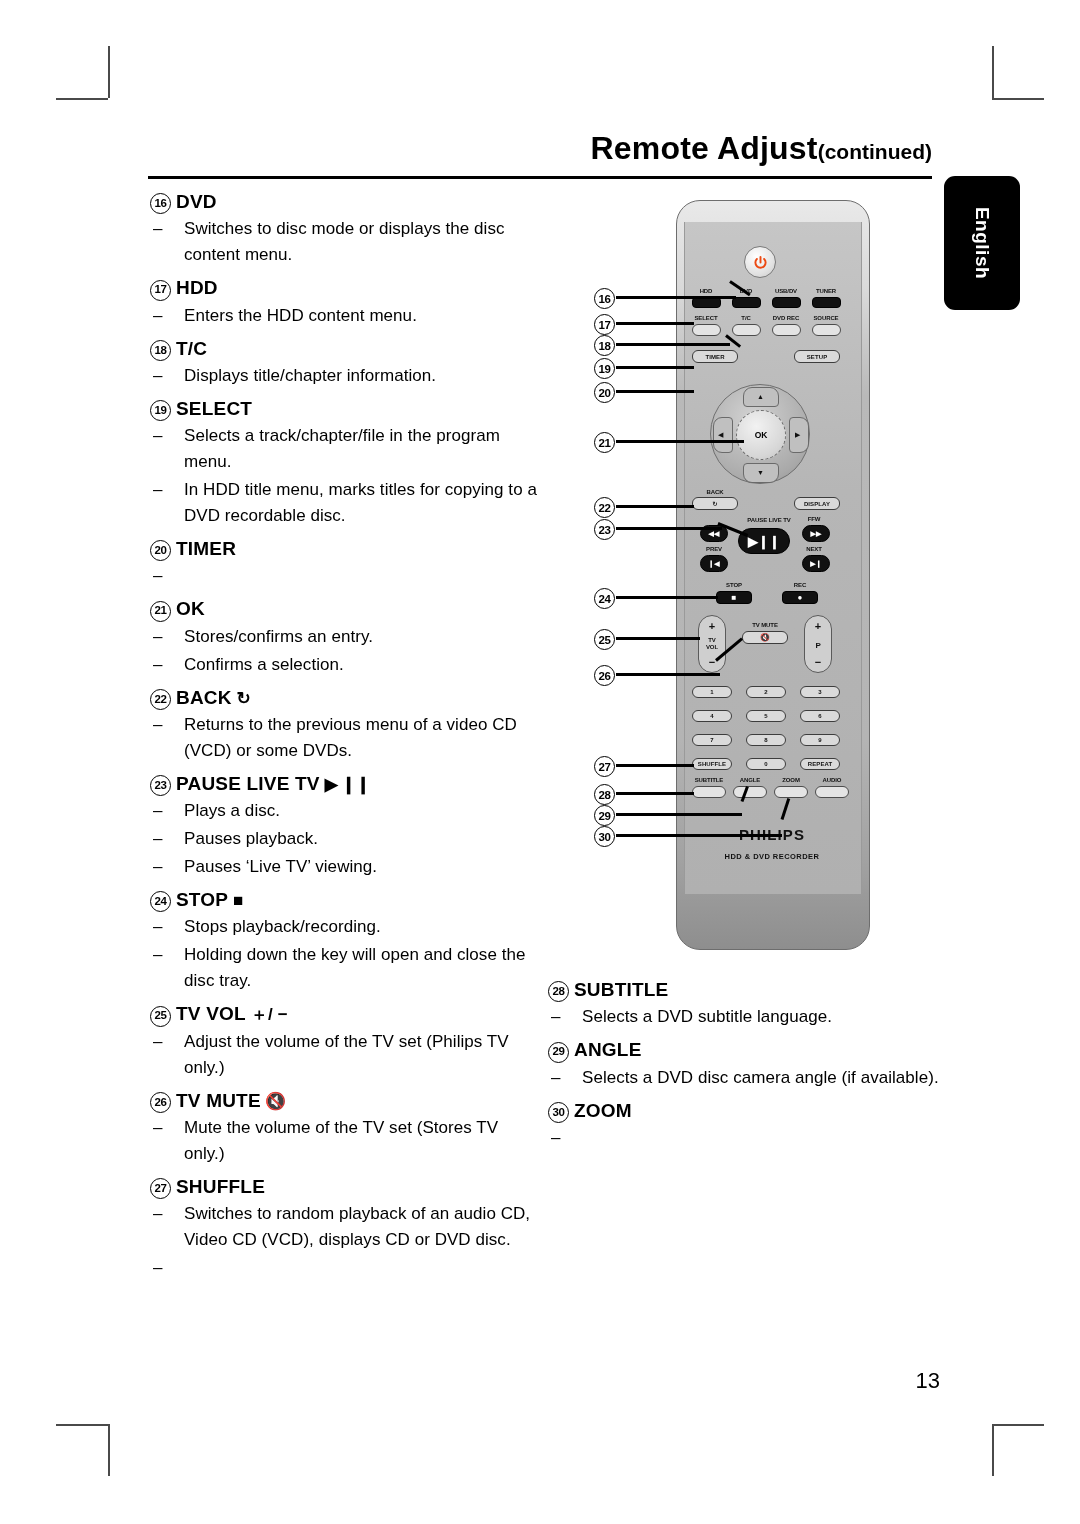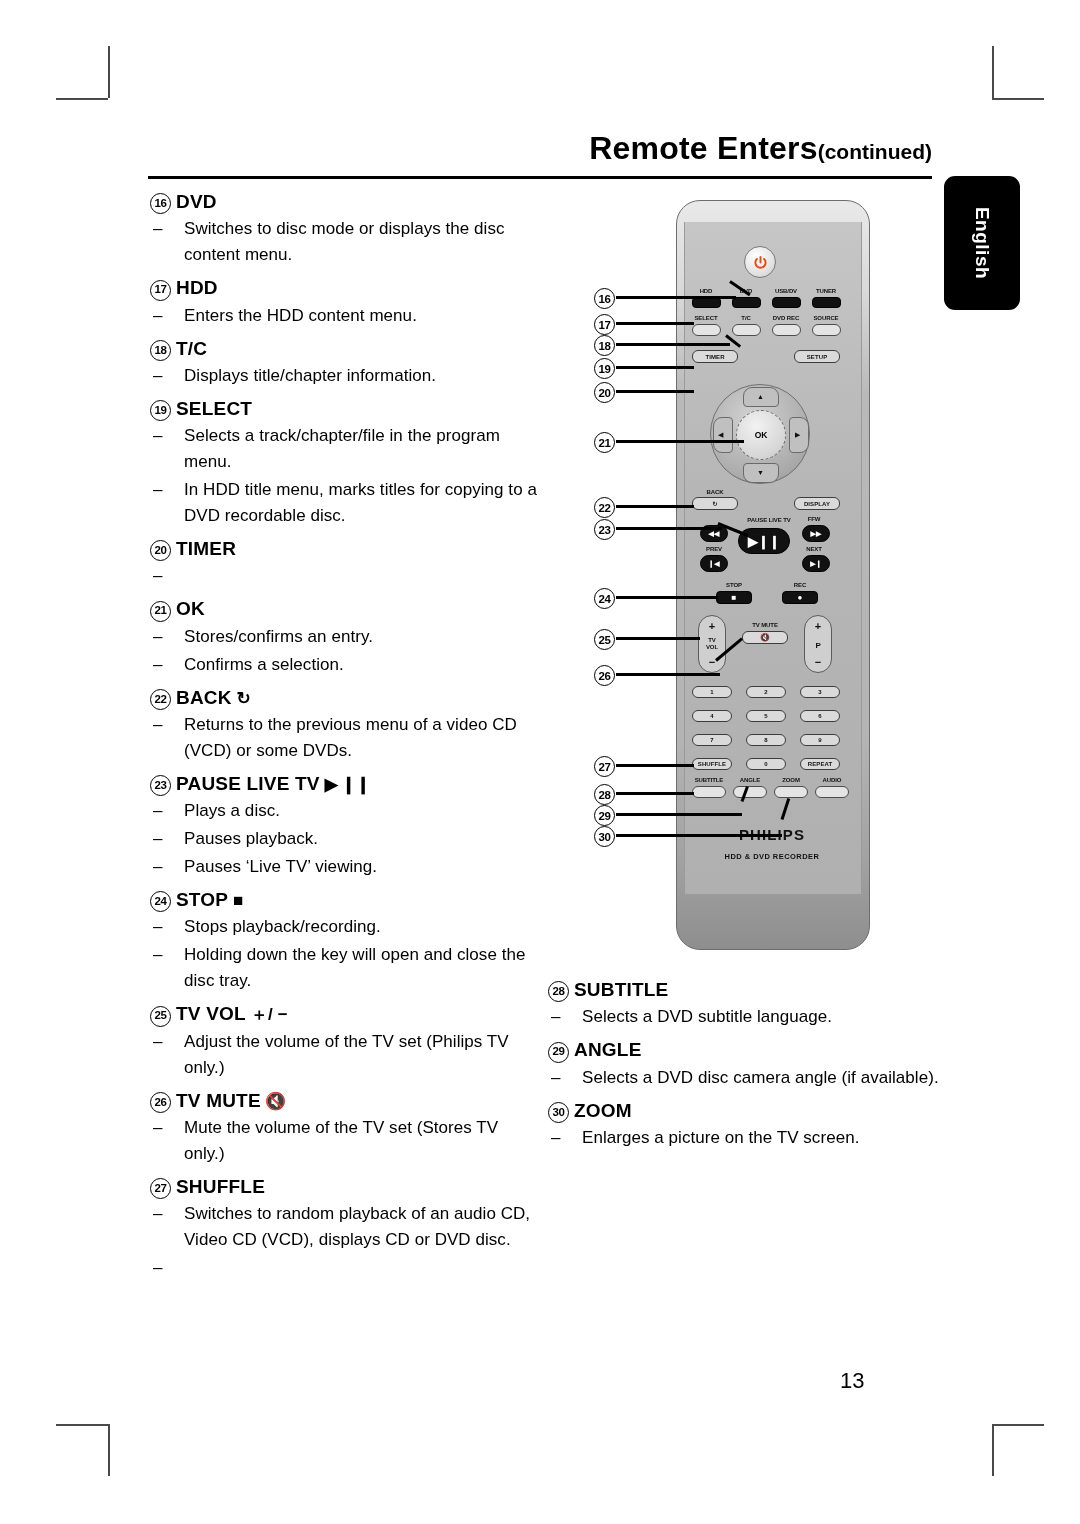--- a/index.html
+++ b/index.html
@@ -105,21 +105,21 @@
   #recorder-label{position:absolute;left:92px;top:660px;width:176px;text-align:center;
       font-size:7.5px;font-weight:bold;letter-spacing:.45px;color:#111;}
 
   
   .callout{position:absolute;display:flex;align-items:center;}
   .callout .cnum{width:19px;height:19px;border:1.6px solid #000;border-radius:50%;
       display:flex;align-items:center;justify-content:center;font-size:11.5px;
       font-weight:bold;background:#fff;flex:0 0 19px;letter-spacing:-.3px;}
   .lead{position:absolute;height:3px;background:#000;}
 
-  #page-number{position:absolute;left:840px;top:1368px;width:100px;
+  #page-number{position:absolute;left:840px;top:1368px;width:100px;text-align:right;
       font-size:22px;}
 </style>
 </head>
 <body>
 
 <div class="crop crop-tl">
     <i class="h"></i>
     <i class="v"></i>
   </div>
 <div class="crop crop-tr">
@@ -130,21 +130,21 @@
     <i class="h"></i>
     <i class="v"></i>
   </div>
 <div class="crop crop-br">
     <i class="h"></i>
     <i class="v"></i>
   </div>
 
 <div id="title-block">
   <div id="page-title">
-    <span>Remote Enters</span><span class="cont">(continued)</span>
+    <span>Remote Adjust</span><span class="cont">(continued)</span>
   </div>
 </div>
 <div id="title-rule"></div>
 
 <div id="english-tab">
   <span>English</span>
 </div>
 
 <div class="col" id="col-left">
     <div class="entry">
@@ -311,21 +311,20 @@
         <span class="btext">Selects a DVD disc camera angle (if available).</span>
       </div>
     </div>
     <div class="entry">
       <div class="entry-head">
         <span class="num"><b>30</b></span>
         <span class="head-label">ZOOM</span>
       </div>
       <div class="bullet">
         <span class="dash">–</span>
-        <span class="btext">Enlarges a picture on the TV screen.</span>
       </div>
     </div>
   </div>
 
 <div id="remote-figure">
 
   <div id="remote-body"></div>
   <div id="remote-inner"></div>
 
   <div id="power-btn">

